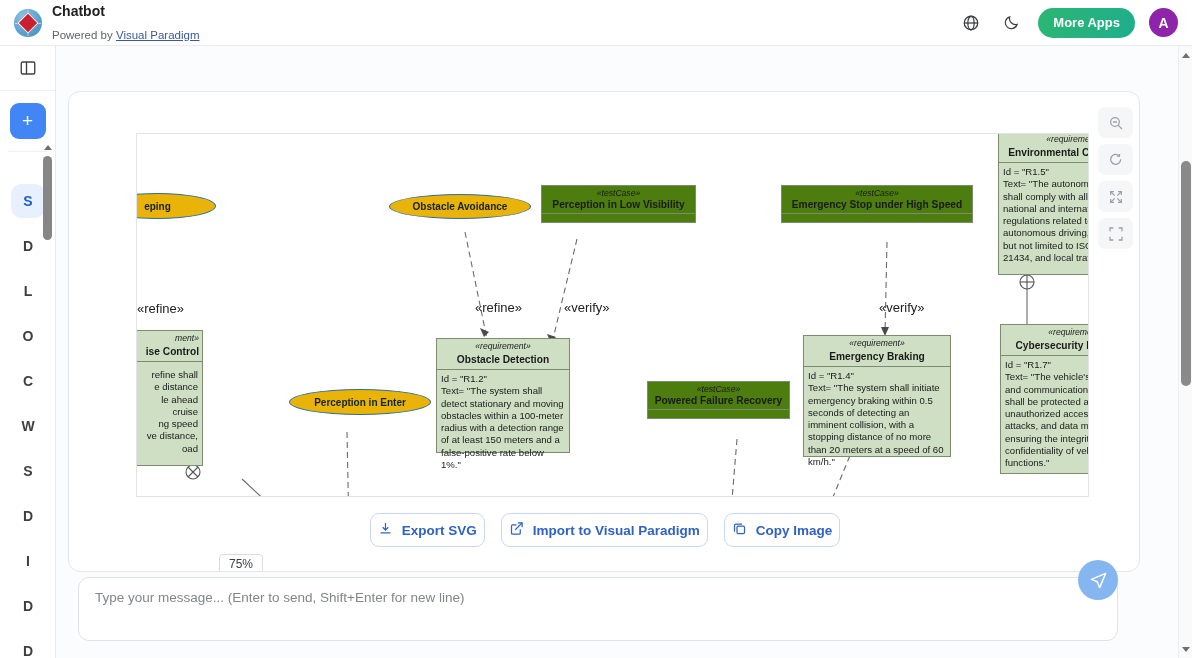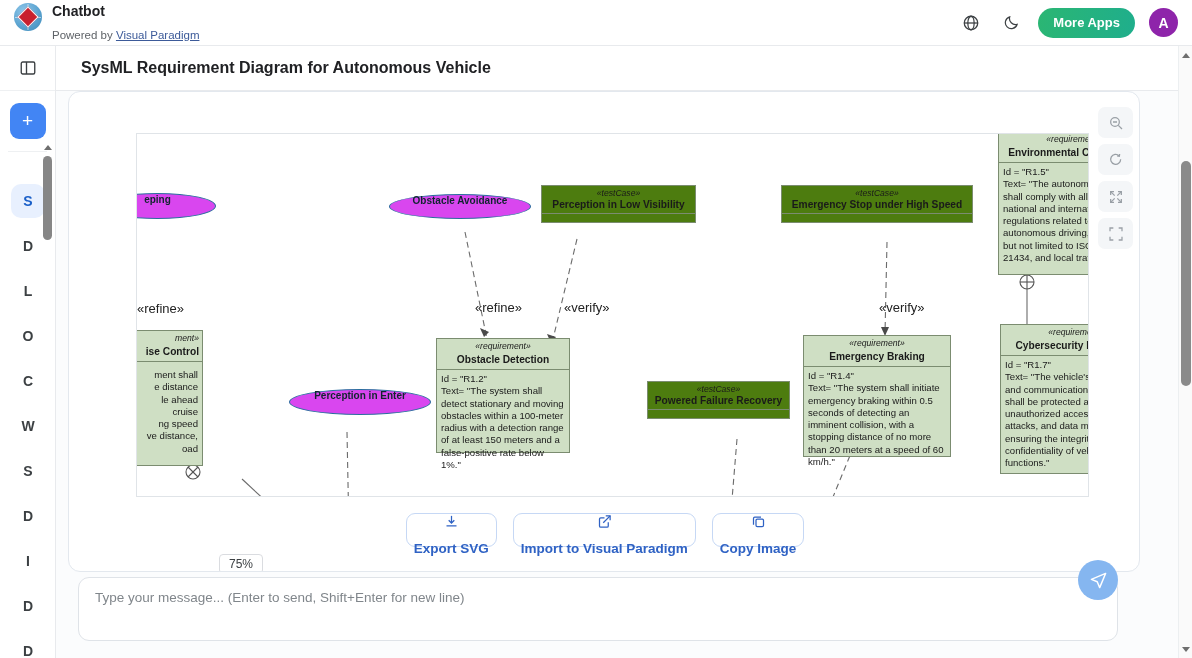--- a/index.html
+++ b/index.html
@@ -8,21 +8,21 @@
     font-family: "Liberation Sans", sans-serif;
     background: #ffffff; overflow: hidden;
   }
 
   
   .topbar {
     position: absolute; left: 0; top: 0; width: 1192px; height: 46px;
     background: #ffffff; border-bottom: 1px solid #e8eaed;
     display: flex; align-items: center; padding: 0 14px;
   }
-  .brand { display: flex; align-items: flex-start; gap: 10px; }
+  .brand { display: flex; align-items: center; gap: 10px; }
   .vp-logo { width: 28px; height: 28px; position: relative; flex: 0 0 auto; }
   .vp-logo .globe {
     position: absolute; inset: 0; border-radius: 50%;
     background: radial-gradient(circle at 35% 30%, #8fc7ea 0%, #5ba3d0 55%, #3d8ab8 100%);
   }
   .vp-logo .meridian {
     position: absolute; left: 50%; top: 1px; width: 1px; height: 26px;
     background: rgba(255,255,255,.55); transform: translateX(-50%);
   }
   .vp-logo .eq {
@@ -138,22 +138,22 @@
   .req-body { padding: 3px 4px; }
 
   .tc-box {
     position: absolute; background: #4d7c0f; border: 1px solid #7b8c70;
     font-size: 9.6px; color: #1a1a1a;
   }
   .tc-head { text-align: center; padding: 2px 4px 3px; border-bottom: 1px solid #7b8c70; }
   .tc-foot { height: 11px; }
 
   .uc-ellipse {
-    position: absolute; background: #d946ef; border: 1px solid #2b6f9e;
-    border-radius: 50%; display: flex; justify-content: center;
+    position: absolute; background: #eab308; border: 1px solid #2b6f9e;
+    border-radius: 50%; display: flex; align-items: center; justify-content: center;
     font-size: 10px; font-weight: bold; color: #10242e;
   }
 
   .edge-label {
     position: absolute; font-size: 13px; color: #222; white-space: nowrap;
   }
 
   .zoom-badge {
     position: absolute; left: 150px; top: 462px; padding: 2px 9px;
     background: #ffffff; border: 1px solid #dadce0; border-radius: 4px;
@@ -172,21 +172,21 @@
   }
 
   
   .actions {
     position: absolute; left: 0; top: 421px; width: 1072px;
     display: flex; justify-content: center; gap: 16px;
   }
   .act-btn {
     height: 34px; padding: 0 7px; border: 1px solid #c6d8f5; border-radius: 9px;
     background: #ffffff; color: #2f62c4; font-size: 13.5px; font-weight: bold;
-    display: flex; align-items: center; gap: 9px; cursor: pointer; flex-direction: column;
+    display: flex; align-items: center; gap: 9px; cursor: pointer;
   }
 
   
   .composer {
     position: absolute; left: 22px; top: 531px; width: 1040px; height: 64px;
     border: 1px solid #dfe3e8; border-radius: 11px; background: #ffffff;
   }
   .composer-input {
     width: 100%; height: 100%; border: none; outline: none; background: transparent;
     padding: 12px 16px; font-family: "Liberation Sans", sans-serif;
@@ -277,21 +277,20 @@
   <div class="rail-scroll">
     <div class="arrow-up">
         <div class="tri up"></div>
       </div>
     <div class="rail-thumb"></div>
 
   </div>
 </div>
 
 <div class="main">
-  <div class="doc-title">SysML Requirement Diagram for Autonomous Vehicle</div>
 
   <div class="chat-card">
 
     <div class="diagram-vp">
       <div class="canvas">
 
         <svg width="953" height="364" style="position:absolute;left:0;top:0">
           <g stroke="#6b6b6b" stroke-width="1.1" fill="none">
             <path d="M328,98 L350,205" stroke-dasharray="6,4"></path>
             <path d="M440,105 L416,205" stroke-dasharray="6,4"></path>
@@ -397,21 +396,21 @@
             <div>Text= "The system shall initiate emergency braking within 0.5 seconds of detecting an imminent collision, with a stopping distance of no more than 20 meters at a speed of 60 km/h."</div>
           </div>
         </div>
 
         <div class="req-box" style="left:-62px;top:196px;width:128px;height:136px">
           <div class="req-head" style="text-align:right">
             <span class="stereo">ment»</span>
             <span class="req-name">ise Control</span>
           </div>
           <div class="req-body" style="text-align:right;padding-top:7px">
-            <div>ment shall</div>
+            <div>refine shall</div>
             <div>e distance</div>
             <div>le ahead</div>
             <div> cruise</div>
             <div>ng speed</div>
             <div>ve distance,</div>
             <div>oad</div>
           </div>
         </div>
 
         <div class="edge-label" style="left:0px;top:167px">«refine»</div>

